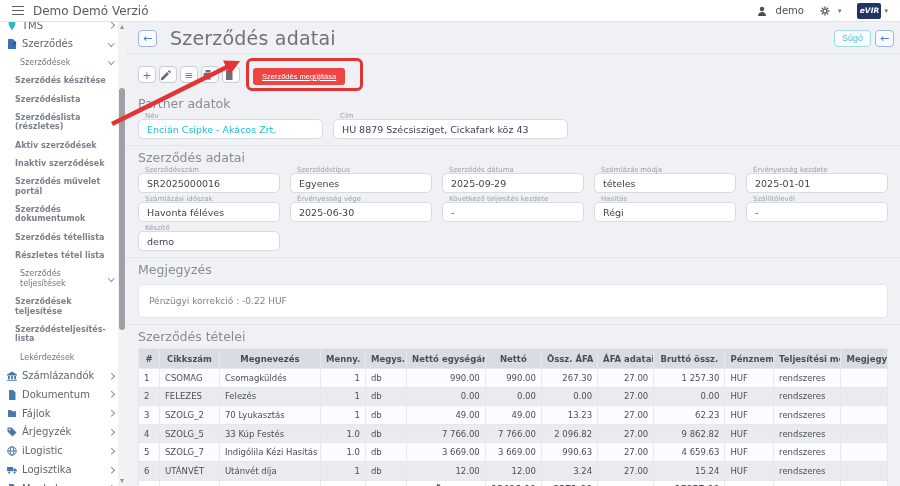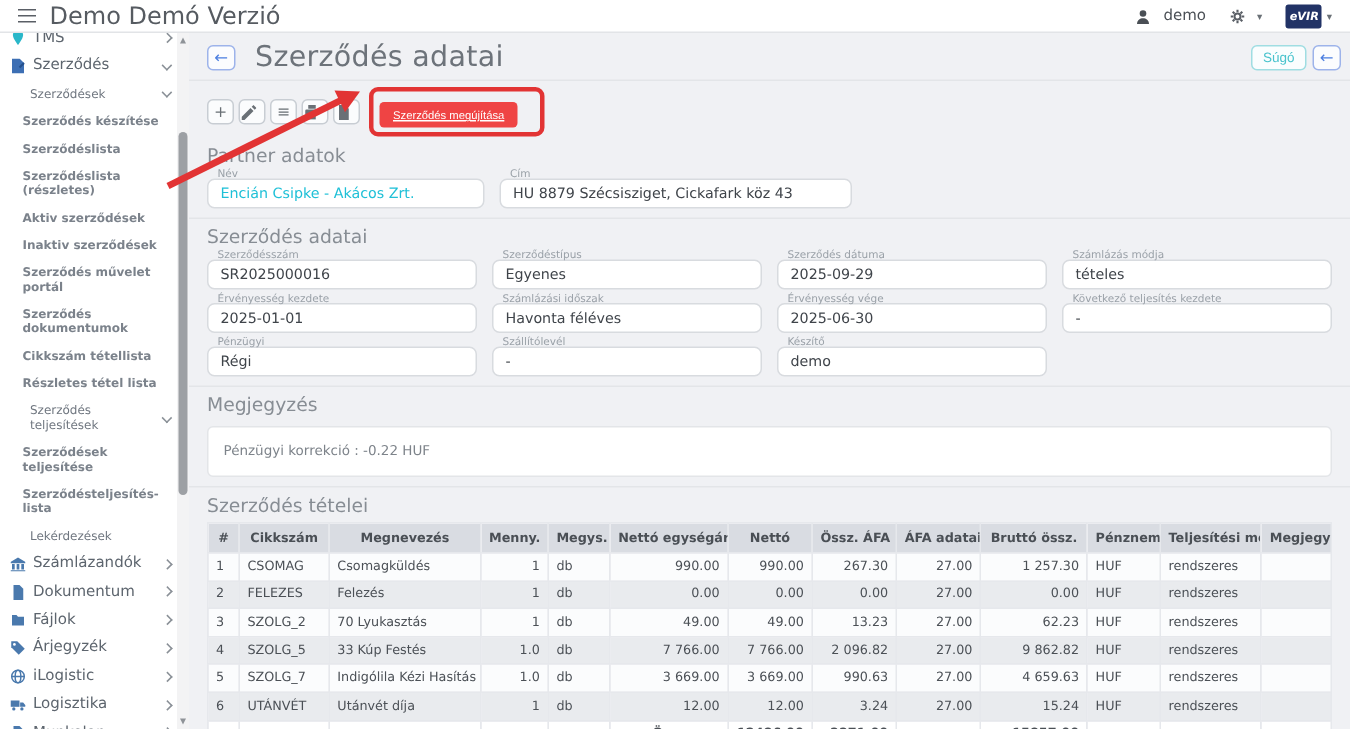--- a/index.html
+++ b/index.html
@@ -5,21 +5,21 @@
   * { margin:0; padding:0; box-sizing:border-box; }
   html,body { width:900px; height:486px; overflow:hidden; background:#fff;
     font-family:"DejaVu Sans","Liberation Sans",sans-serif; }
   .page { position:relative; width:900px; height:486px; overflow:hidden; }
 
   
   .topbar { position:absolute; top:0; left:0; right:0; height:22px; background:#fff;
     border-bottom:1px solid #e2e4e7; display:flex; align-items:center; padding:0 12px; z-index:30; }
   .hamburger { width:12px; display:flex; flex-direction:column; gap:2.5px; margin-right:9px; cursor:pointer; }
   .hamburger div { height:1.5px; background:#5a5f66; }
-  .brand-title { font-size:16px; color:#565b61; }
+  .brand-title { font-size:12px; color:#565b61; }
   .topbar-right { margin-left:auto; display:flex; align-items:center; gap:16px; }
   .user-chip { display:flex; align-items:center; gap:4px; font-size:10px; color:#4a4f55; cursor:pointer; }
   .gear-chip { display:flex; align-items:center; gap:3px; cursor:pointer; }
   .caret { font-size:7px; color:#6a7076; }
   .logo-chip { display:flex; align-items:center; gap:3px; cursor:pointer; }
   .logo-box { width:24px; height:16px; background:#223366; color:#fff; font-size:7.5px; font-style:italic;
     font-weight:bold; display:flex; align-items:center; justify-content:center; border-radius:2px; }
 
   
   .sidebar { position:absolute; top:22px; left:0; width:118px; bottom:0; background:#fff; overflow:hidden; }
@@ -64,21 +64,21 @@
     padding:4px 9px; cursor:pointer;text-decoration:underline; }
 
   .section { padding:4px 12px 6px; border-bottom:1px solid #e3e5e8; }
   .sec-title { font-size:12.5px; color:#878d94; margin-bottom:3px; }
 
   .fields-row { display:flex; gap:10px; margin-top:8px; }
   .field { position:relative; background:#fff; border:1px solid #d8dbdf; border-radius:5px; height:20px;
     display:flex; align-items:center; padding:0 8px; font-size:9.5px; color:#3f444a; white-space:nowrap; }
   .field .flabel { position:absolute; top:-8.5px; left:6px; font-size:7px; color:#9aa1a8; white-space:nowrap; }
   .field.link { color:#1fc0d7; }
-  .contract-grid { display:grid; grid-template-columns:repeat(4,1fr); gap:9px 10px; margin-top:8px; }
+  .contract-grid { display:grid; grid-template-columns:repeat(5,1fr); gap:9px 10px; margin-top:8px; }
 
   .note-box { background:#fff; border:1px solid #e3e5e8; border-radius:4px; margin-top:7px;
     padding:11px 10px; font-size:9px; color:#7d838a; }
 
   table { width:100%; border-collapse:collapse; font-size:8.5px; color:#4b5056; table-layout:fixed; margin-top:4px; }
   thead th { background:#d9dce2; color:#4a4f55; font-weight:bold; padding:4.5px 5px; text-align:center;
     border:1px solid #e6e8ec; overflow:hidden; white-space:nowrap; }
   tbody td { padding:3.8px 5px; border:1px solid #e6e8ec; overflow:hidden; white-space:nowrap; }
   tbody tr:nth-child(odd)  { background:#fbfcfd; }
   tbody tr:nth-child(even) { background:#e9ebee; }
@@ -166,21 +166,21 @@
         <div class="sb-item lvl2">
           <span class="lbl">Inaktiv szerződések</span>
         </div>
         <div class="sb-item lvl2">
           <span class="lbl">Szerződés művelet portál</span>
         </div>
         <div class="sb-item lvl2">
           <span class="lbl">Szerződés dokumentumok</span>
         </div>
         <div class="sb-item lvl2">
-          <span class="lbl">Cikkszám tétellista</span>
+          <span class="lbl">Szerződés tétellista</span>
         </div>
         <div class="sb-item lvl2">
           <span class="lbl">Részletes tétel lista</span>
         </div>
         <div class="sb-item lvl1">
           <span class="lbl">Szerződés teljesítések</span>
           <span class="chev down"></span>
         </div>
         <div class="sb-item lvl2">
           <span class="lbl">Szerződések teljesítése</span>
@@ -354,21 +354,21 @@
           </div>
           <div class="field">
             <span class="flabel">Érvényesség vége</span>
             <span>2025-06-30</span>
           </div>
           <div class="field">
             <span class="flabel">Következő teljesítés kezdete</span>
             <span>-</span>
           </div>
           <div class="field">
-            <span class="flabel">Pénzügyi</span>
+            <span class="flabel">Hasítás</span>
             <span>Régi</span>
           </div>
           <div class="field">
             <span class="flabel">Szállítólevél</span>
             <span>-</span>
           </div>
           <div class="field">
             <span class="flabel">Készítő</span>
             <span>demo</span>
           </div>

